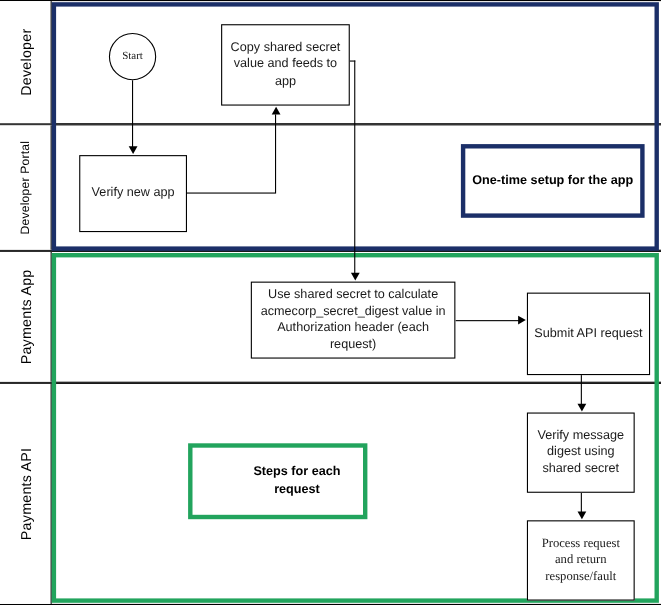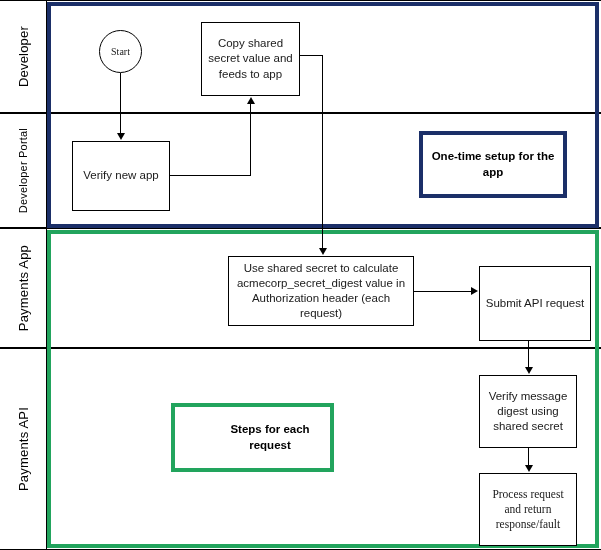--- a/index.html
+++ b/index.html
@@ -163,21 +163,21 @@
   <div class="conn-v" style="left:528px; top:328px; height:41px;"></div>
   <div class="arrow arrow-down" style="left:525px; top:367px;"></div>
 
   <div class="conn-v" style="left:528px; top:448px; height:19px;"></div>
   <div class="arrow arrow-down" style="left:525px; top:465px;"></div>
 
   <div class="node circle" style="left:99px; top:30px; width:43px; height:43px; font-size:10px;font-family:Liberation Serif, serif;">
     <span>Start</span>
   </div>
 
-  <div class="node" style="left:201px; top:22px; width:99px; height:74px;">
+  <div class="node" style="left:201px; top:22px; width:117px; height:74px;">
     <span>Copy shared secret value and feeds to app</span>
   </div>
 
   <div class="node" style="left:72px; top:141px; width:98px; height:70px;">
     <span>Verify new app</span>
   </div>
 
   <div class="node" style="left:228px; top:256px; width:186px; height:70px;">
     <span>Use shared secret to calculate acmecorp_secret_digest value in Authorization header (each request)</span>
   </div>
@@ -187,21 +187,21 @@
   </div>
 
   <div class="node" style="left:479px; top:375px; width:98px; height:73px;">
     <span>Verify message digest using shared secret</span>
   </div>
 
   <div class="node" style="left:479px; top:473px; width:98px; height:73px;font-family:Liberation Serif, serif;">
     <span>Process request and return response/fault</span>
   </div>
 
-  <div class="callout" style="left:419px; top:131px; width:148px; height:67px; border:4px solid #1b2f68;">
+  <div class="callout" style="left:419px; top:131px; width:167px; height:67px; border:4px solid #1b2f68;">
     <span>One-time setup for the app</span>
   </div>
 
   <div class="callout" style="left:171px; top:403px; width:163px; height:69px; border:4px solid #22a45d;padding-left:35px;">
     <span>Steps for each request</span>
   </div>
 
 </div>
 
 </body></html>

